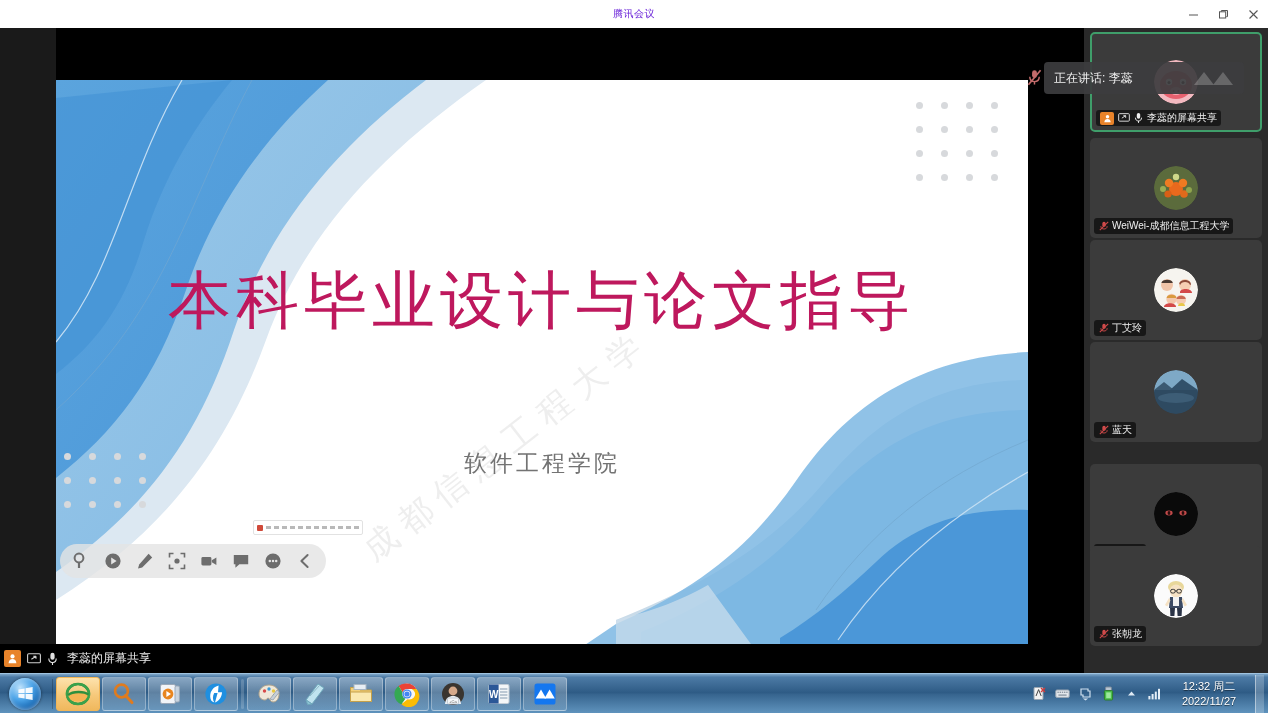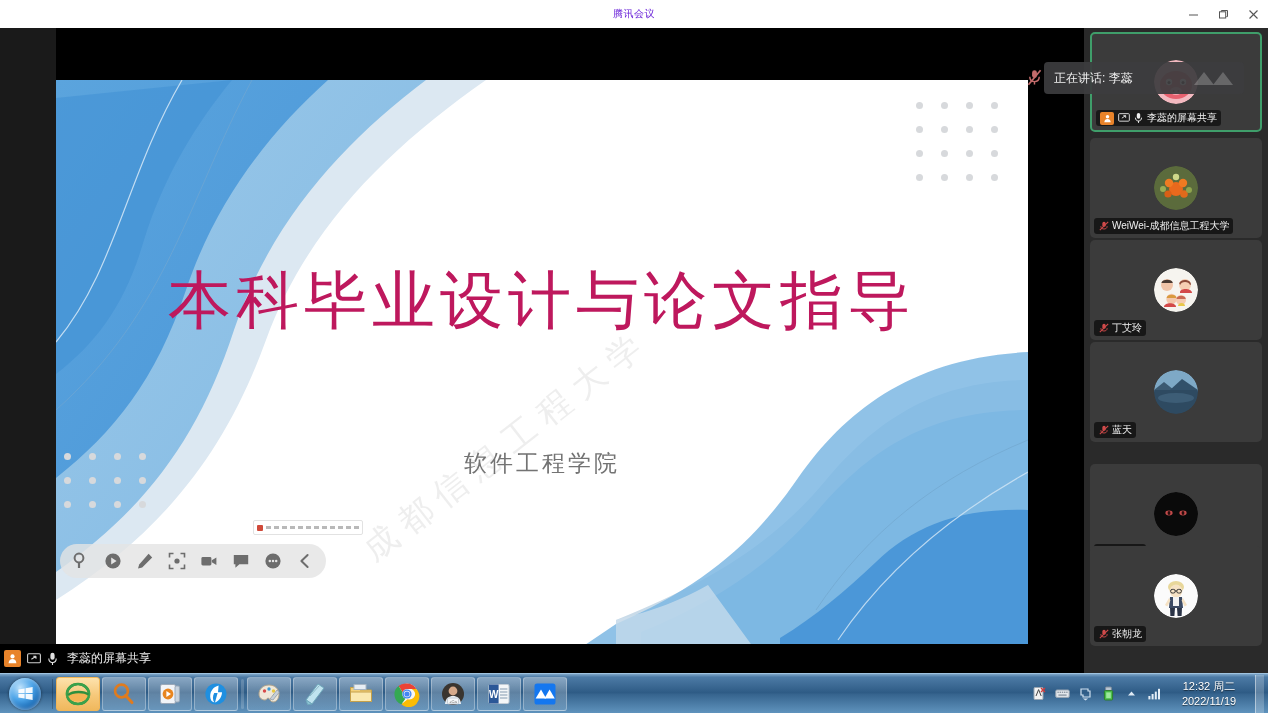--- a/index.html
+++ b/index.html
@@ -719,18 +719,18 @@
             <g fill="#e4eef7">
               <rect x="1.4" y="10" width="2" height="3.4"></rect>
               <rect x="4.6" y="8" width="2" height="5.4"></rect>
               <rect x="7.8" y="5.6" width="2" height="7.8"></rect>
               <rect x="11" y="2.8" width="2" height="10.6"></rect>
             </g>
           </svg>
       </span>
       <div class="clock">
         <span>12:32 周二</span>
-        <span>2022/11/19</span>
+        <span>2022/11/27</span>
       </div>
       <div class="showdesk"></div>
     </div>
   </div>
 </div>
 
 </body></html>

